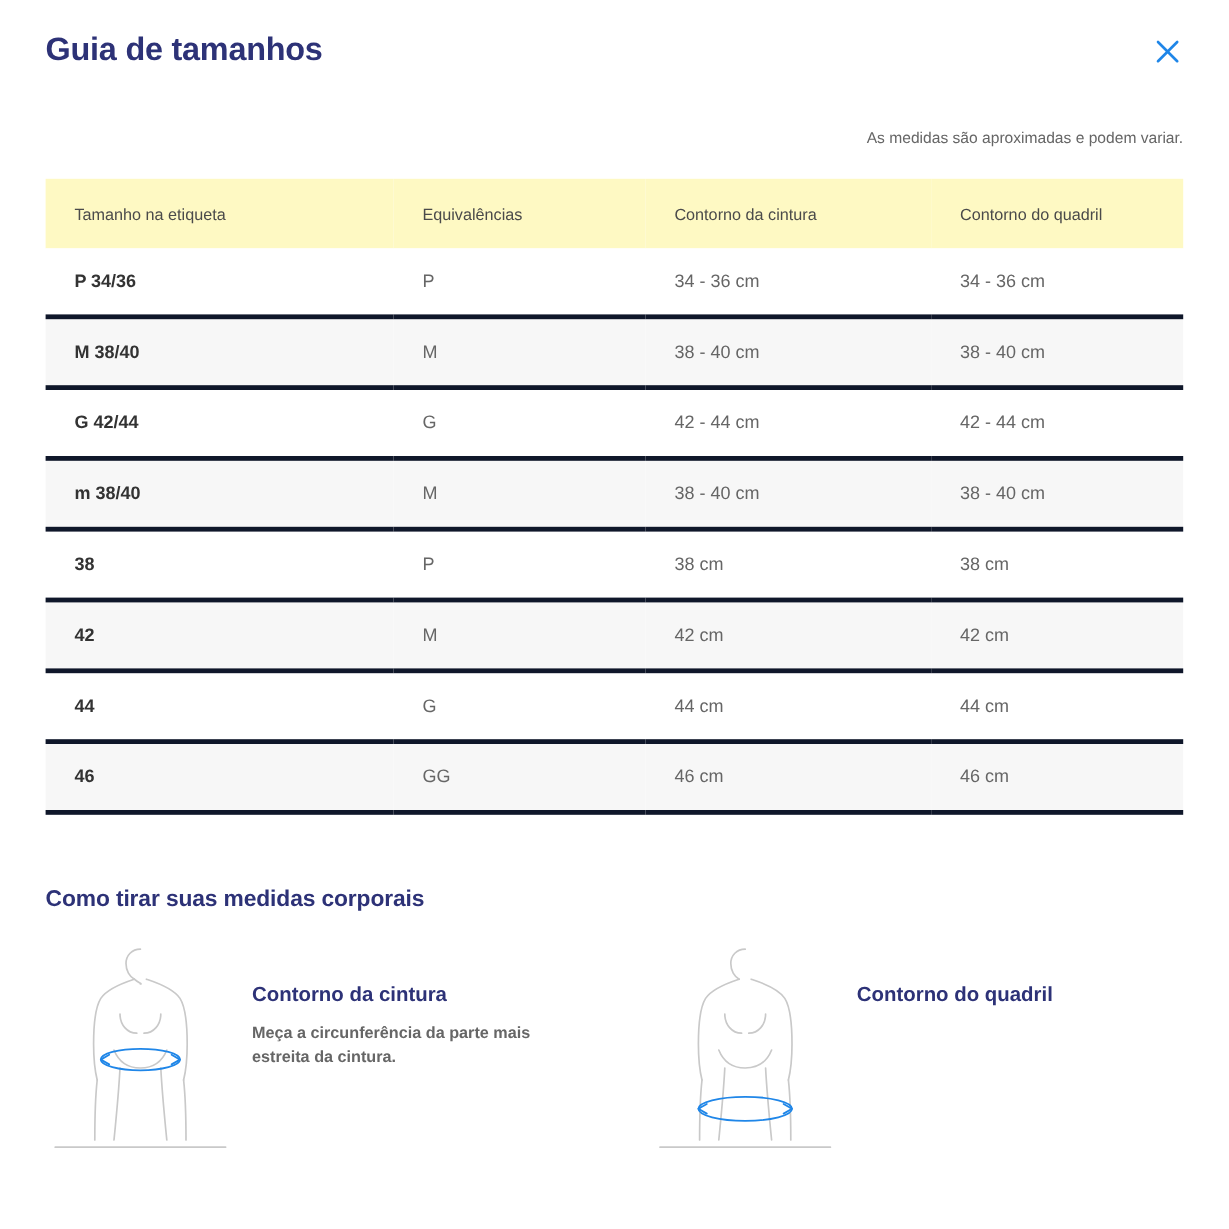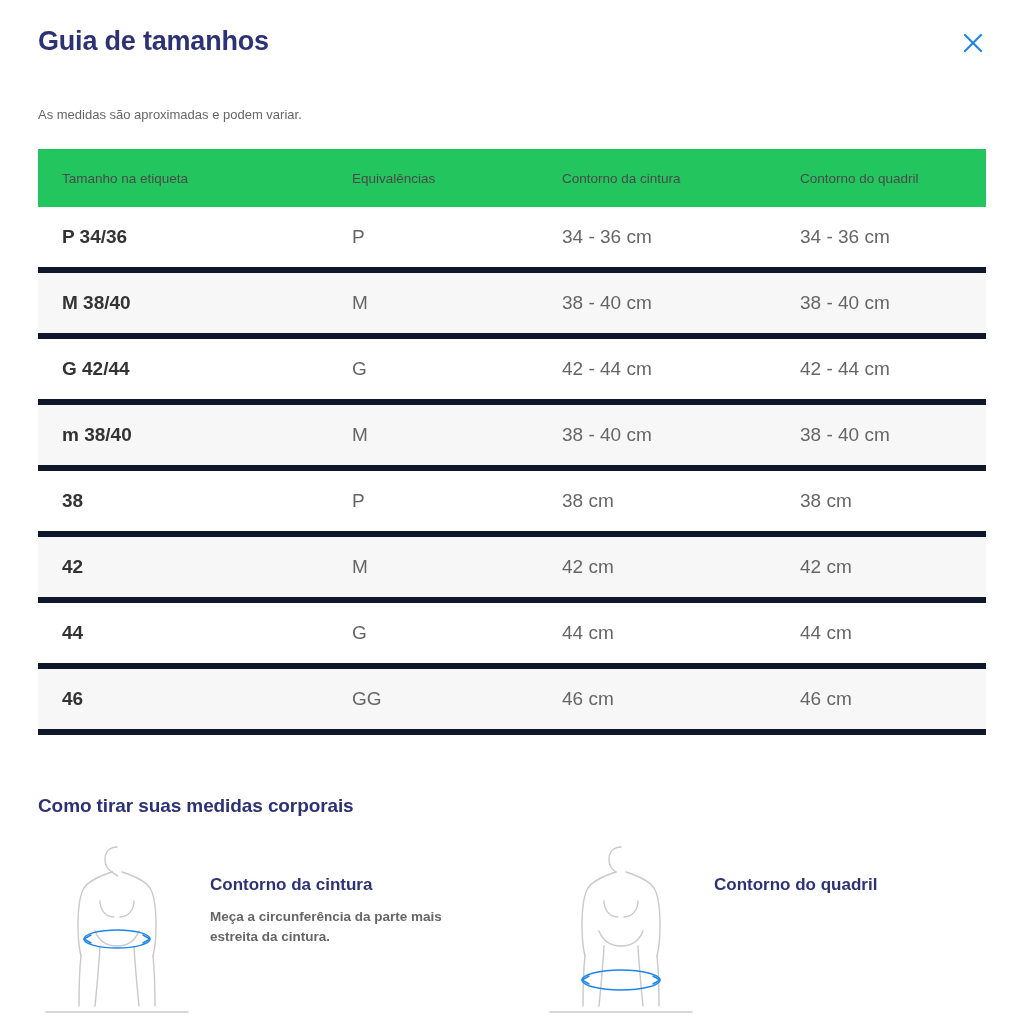--- a/index.html
+++ b/index.html
@@ -51,46 +51,47 @@
     justify-content: center;
   }
   .close-btn svg { display: block; }
 
   
   .disclaimer {
     font-size: 13px;
     color: #666666;
     margin: 32px 0 0 0;
     line-height: 18px;
+    text-align: right;
   }
 
   
   .size-table {
     width: 948px;
     border-collapse: collapse;
     margin-top: 25px;
     table-layout: fixed;
   }
   .size-table th {
-    background: #22c55e;
+    background: #fef9c3;
     text-align: left;
     font-size: 13.5px;
     font-weight: normal;
     color: #4a4a4a;
     padding: 18px 0 18px 24px;
     height: 58px;
     vertical-align: middle;
   }
   .size-table td {
-    font-size: 19px;
+    font-size: 15px;
     color: #666666;
     padding: 19px 0 19px 24px;
     height: 56px;
     vertical-align: middle;
-    border-bottom: 6px solid #0f172a;
+    border-bottom: 4px solid #0f172a;
   }
   .size-table td.label-col {
     color: #333333;
     font-weight: bold;
   }
   .size-table tbody tr:nth-child(even) {
     background: #f7f7f7;
   }
   .size-table tbody tr:nth-child(odd) {
     background: #ffffff;

